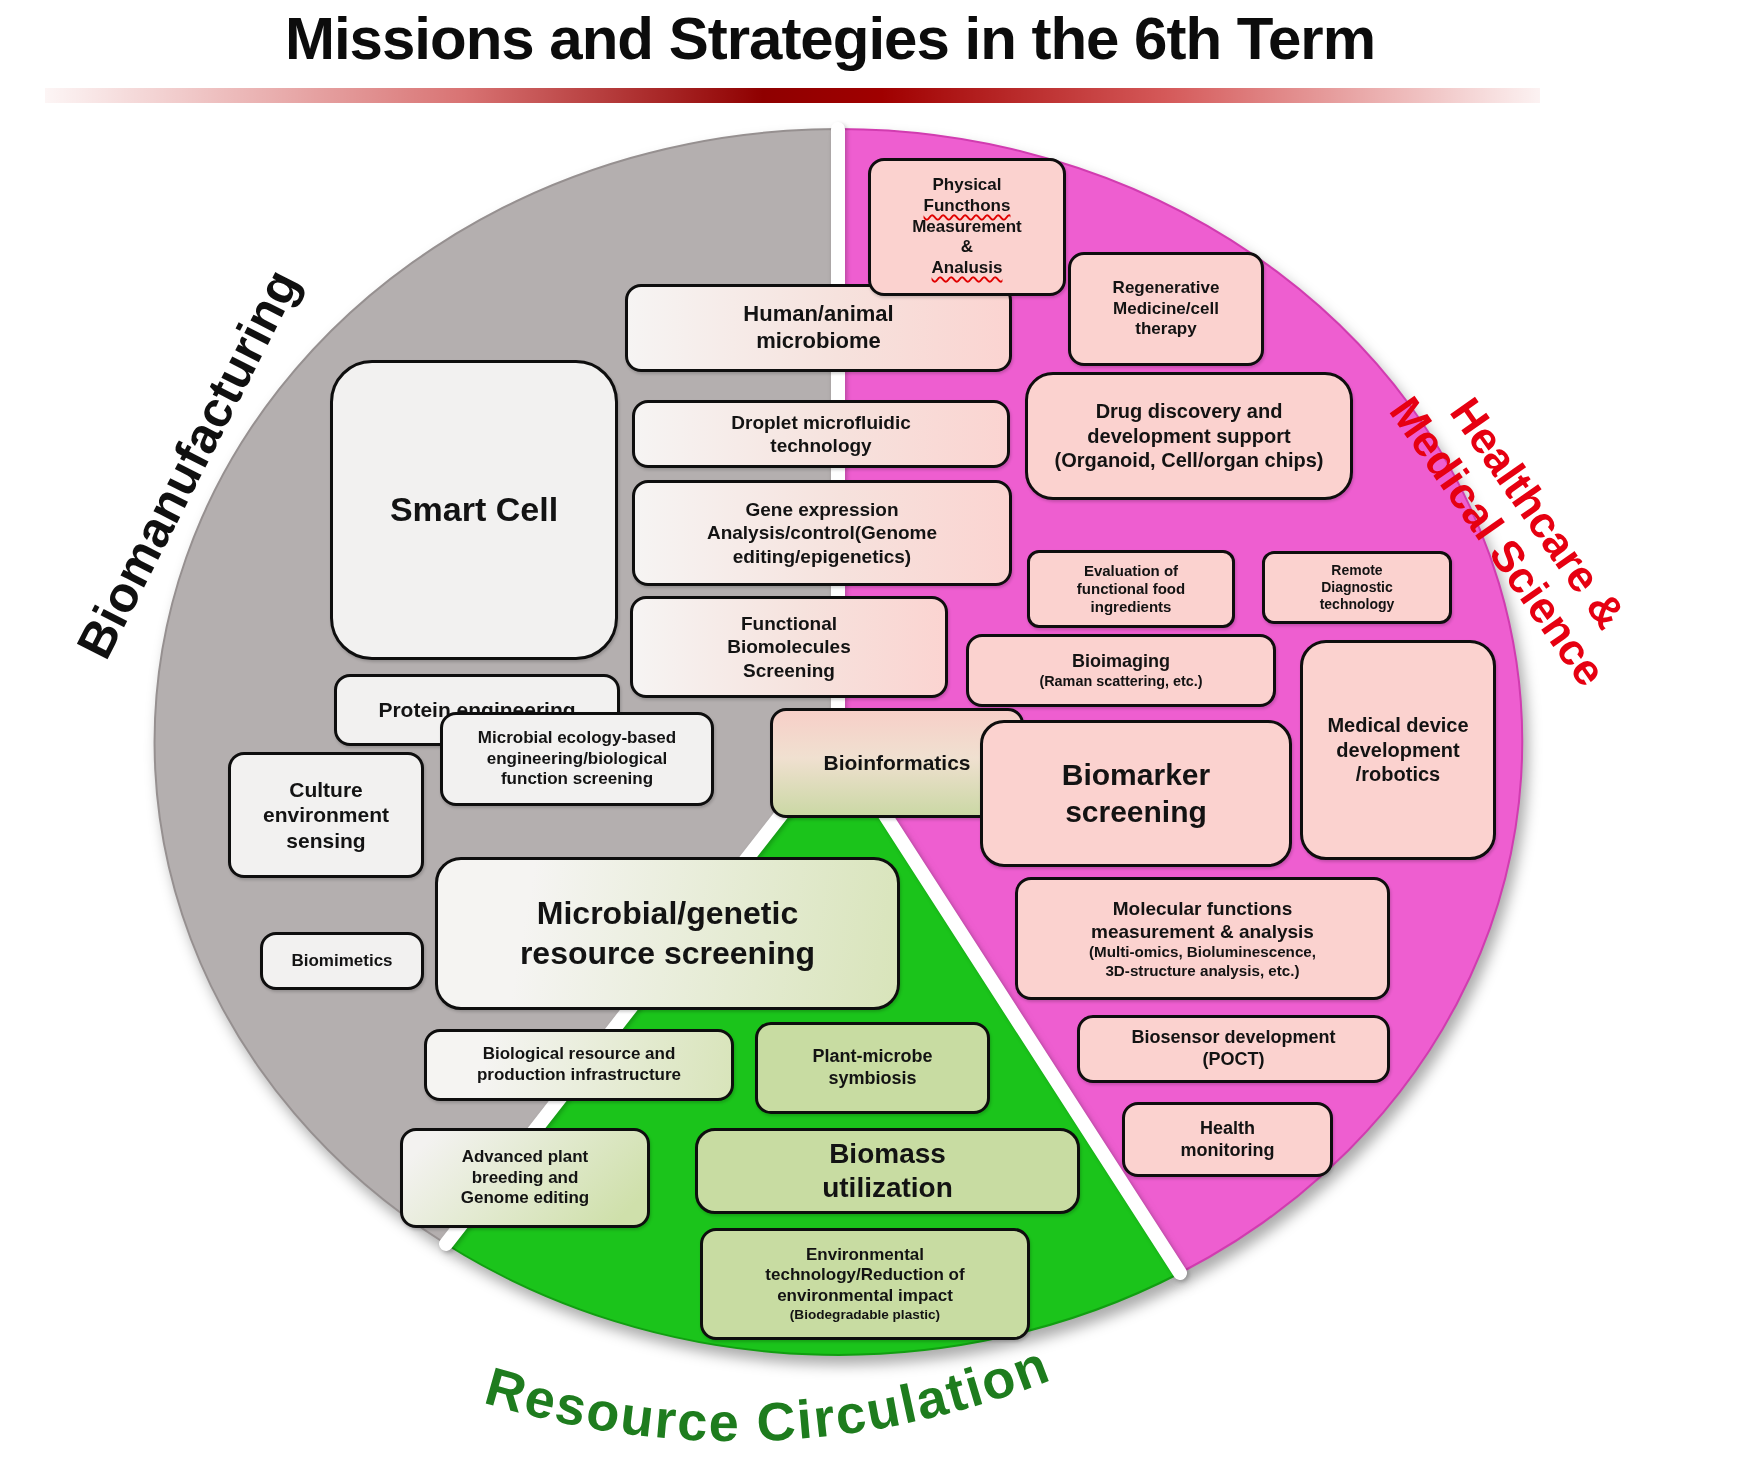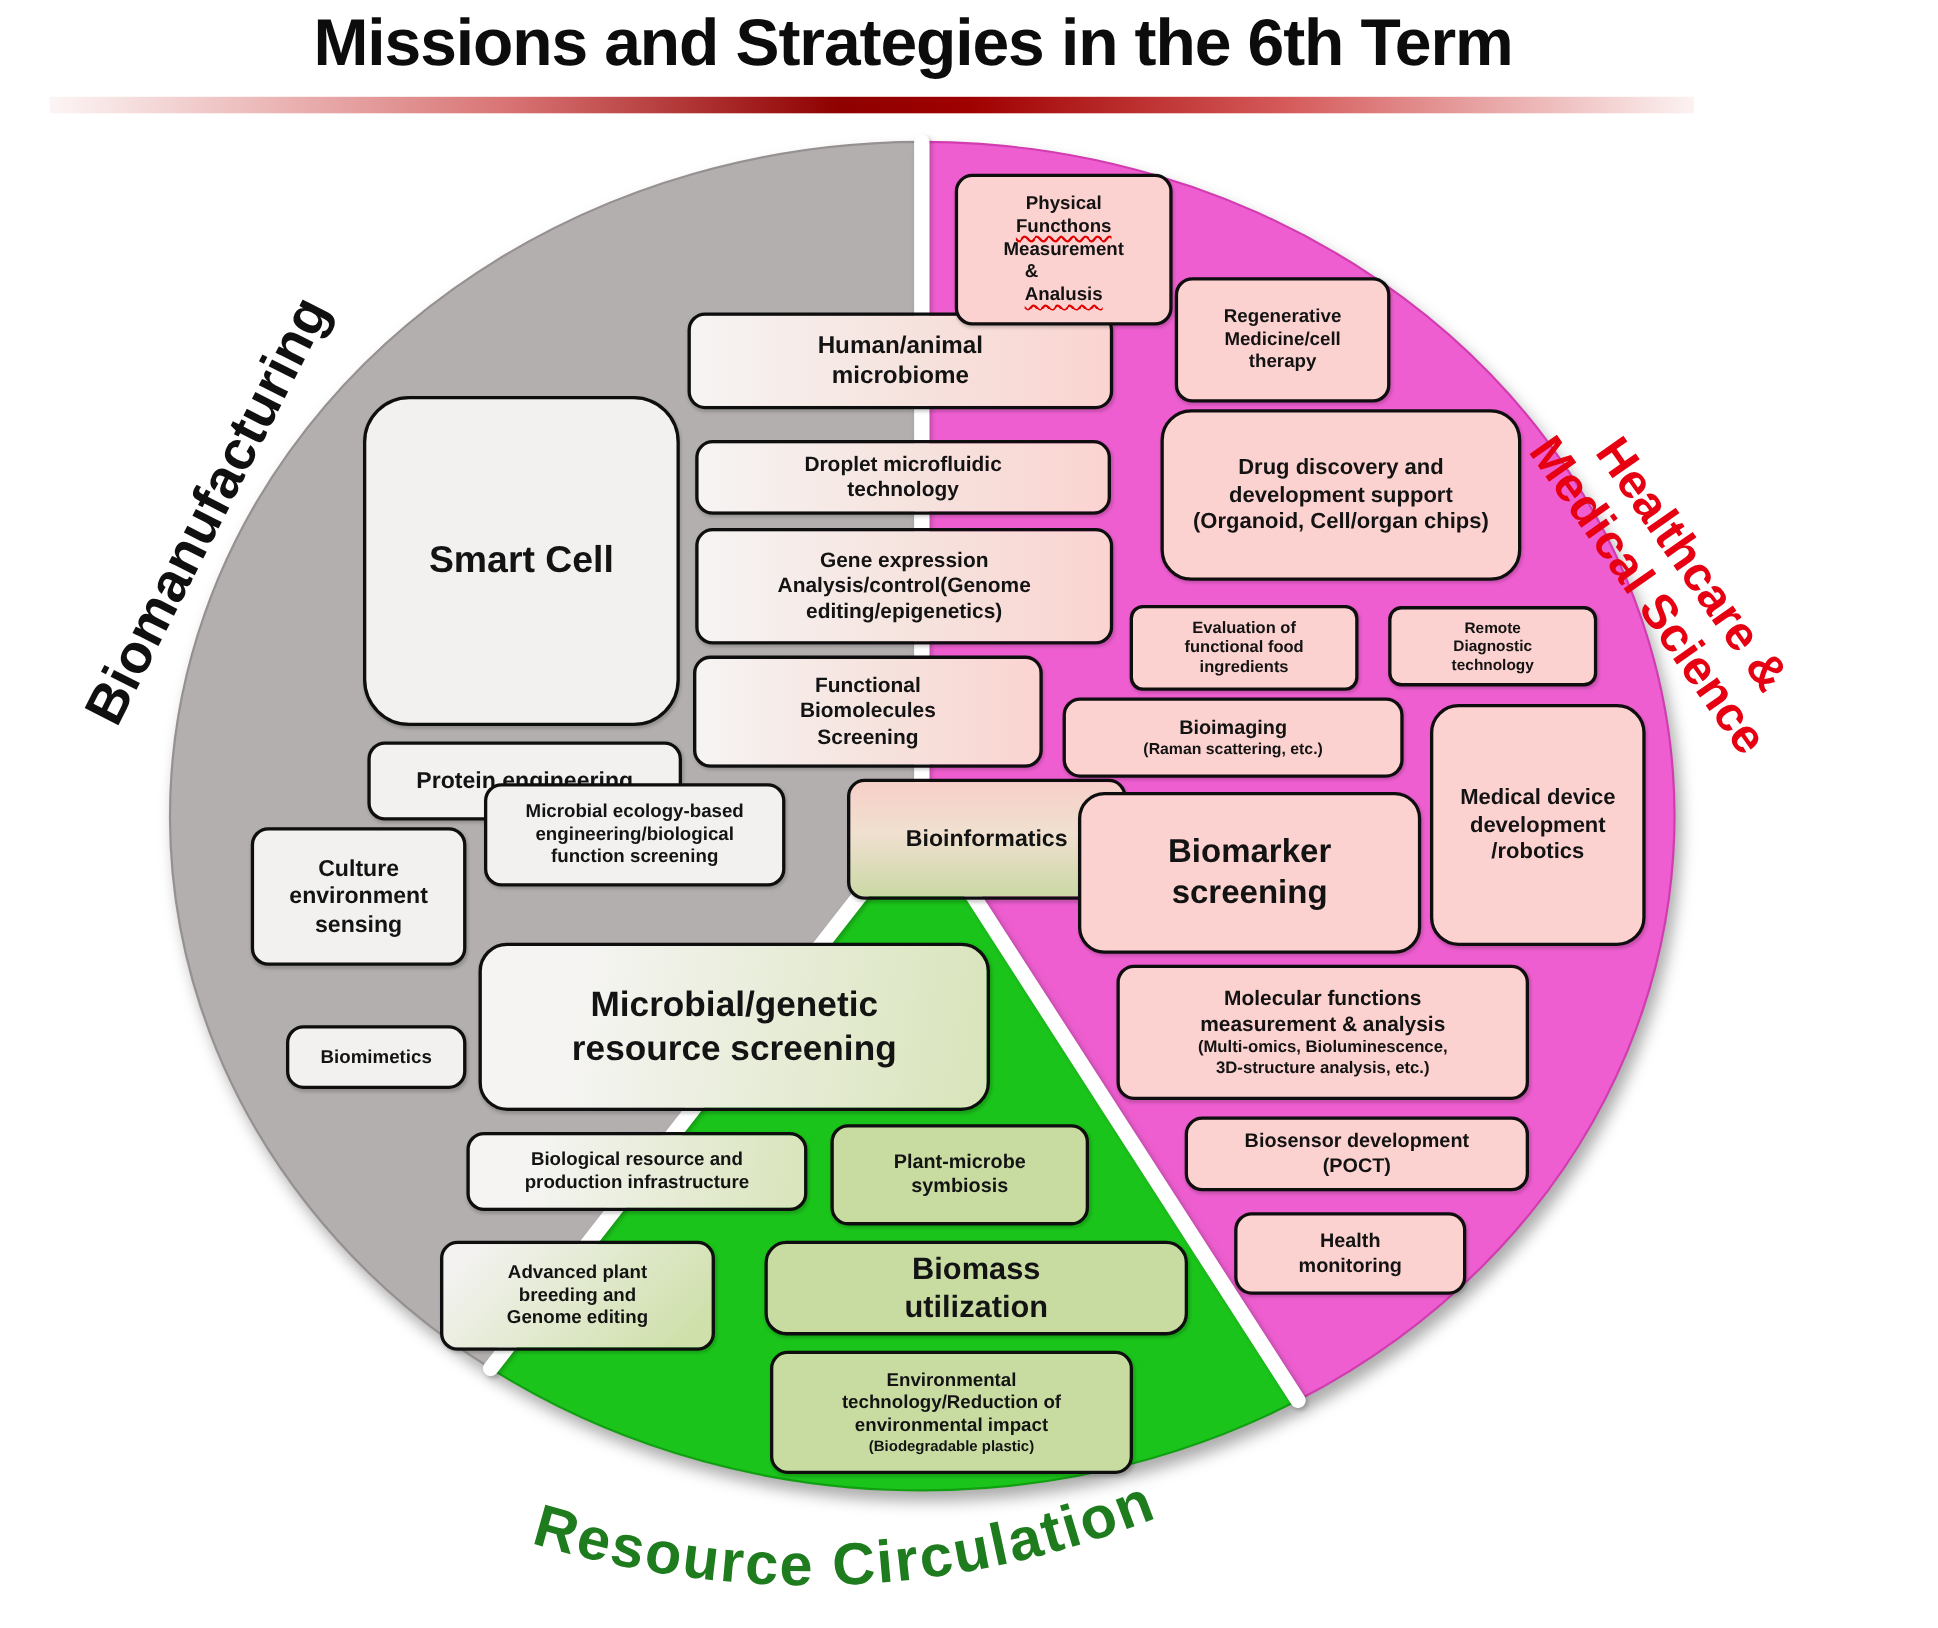--- a/index.html
+++ b/index.html
@@ -16,21 +16,21 @@
       #8f0000 48%,#a00000 56%,rgba(190,0,0,0.65) 75%,rgba(200,0,0,0.05) 100%);}
 
   .sector-label{position:absolute;z-index:1;font-weight:bold;text-align:center;}
   .lab-biomfg{left:-72px;top:435px;width:520px;font-size:50px;color:#101010;
       transform:rotate(-63deg);}
   .lab-health{left:1318px;top:478px;width:400px;font-size:44px;line-height:1.12;
       color:#e60011;transform:rotate(55deg);}
 
   .bx{position:absolute;z-index:2;box-sizing:border-box;border:3px solid #0e0e0e;
       border-radius:16px;display:flex;flex-direction:column;align-items:center;
-      justify-content:center;font-weight:bold;color:#131313;
+      justify-content:center;text-align:center;font-weight:bold;color:#131313;
       line-height:1.22;padding:2px 5px;box-shadow:1px 2px 3px rgba(0,0,0,0.18);}
   .bx span{display:block;}
   .fill-gray{background:#f2f1f0;}
   .fill-pink{background:#fbd2cf;}
   .fill-green{background:#c8dca2;}
   .grad-wp{background:linear-gradient(90deg,#f6f4f3 0%,#f6e2dd 55%,#fbd4d1 100%);}
   .grad-pg{background:linear-gradient(180deg,#f7cfc8 0%,#f0e0d0 45%,#cbd8a5 100%);margin-left:48px;}
   .grad-wg{background:linear-gradient(100deg,#f5f4f2 20%,#d8e4ba 100%);}
   .grad-wg2{background:linear-gradient(135deg,#f3f2f0 10%,#cfe0ab 90%);}
   .sub{font-size:0.8em;}
@@ -116,21 +116,21 @@
     <span class="l4row">
       <span>&amp;</span>
       <span class="wavy">Analusis</span>
     </span>
   </div>
   <div class="bx fill-pink" style="left:1068px;top:252px;width:196px;height:114px;font-size:17px;">
     <span>Regenerative</span>
     <span>Medicine/cell</span>
     <span>therapy</span>
   </div>
-  <div class="bx fill-pink" style="left:1025px;top:372px;width:328px;height:156px;border-radius:28px;font-size:20px;margin-left:30px;">
+  <div class="bx fill-pink" style="left:1025px;top:372px;width:328px;height:128px;border-radius:28px;font-size:20px;">
     <span>Drug discovery and</span>
     <span>development support</span>
     <span>(Organoid, Cell/organ chips)</span>
   </div>
   <div class="bx fill-pink" style="left:1027px;top:550px;width:208px;height:78px;border-radius:12px;font-size:15px;">
     <span>Evaluation of</span>
     <span>functional food</span>
     <span>ingredients</span>
   </div>
   <div class="bx fill-pink" style="left:1262px;top:551px;width:190px;height:73px;border-radius:12px;font-size:14px;">

